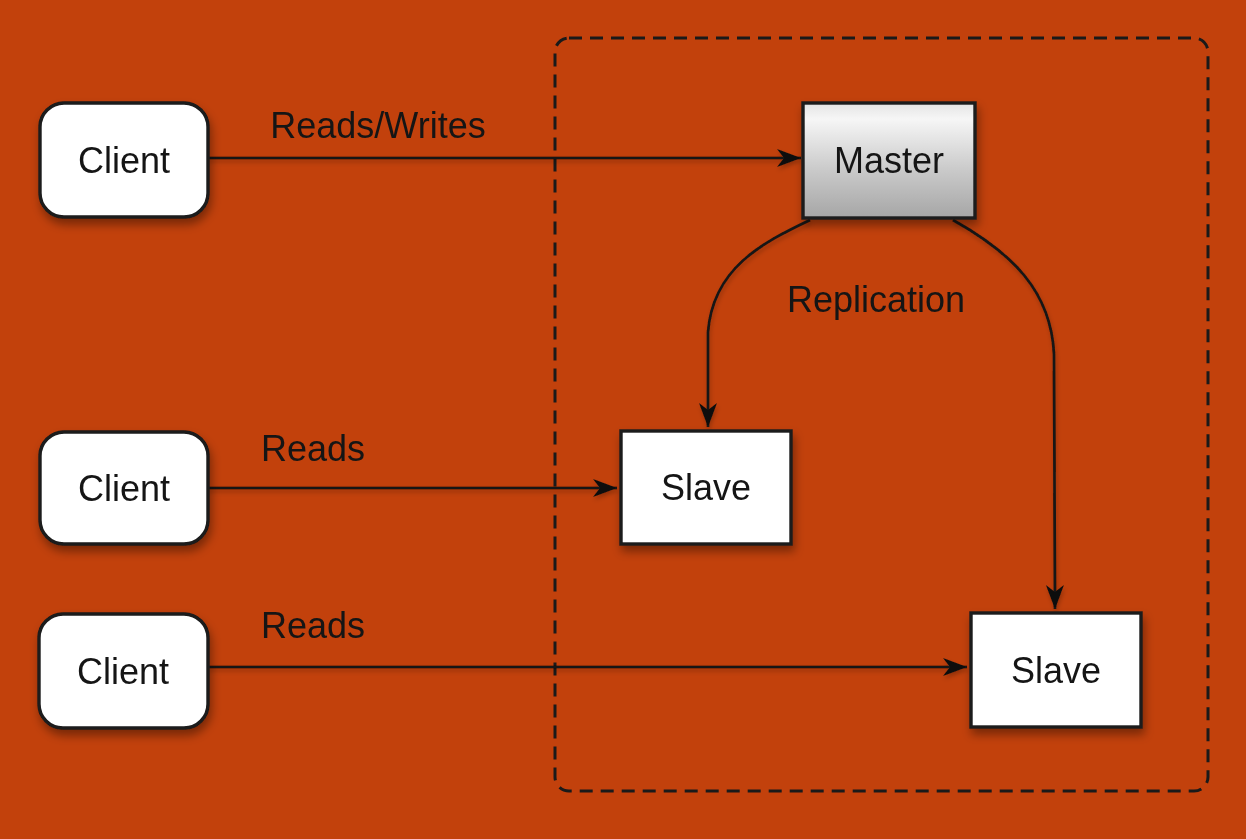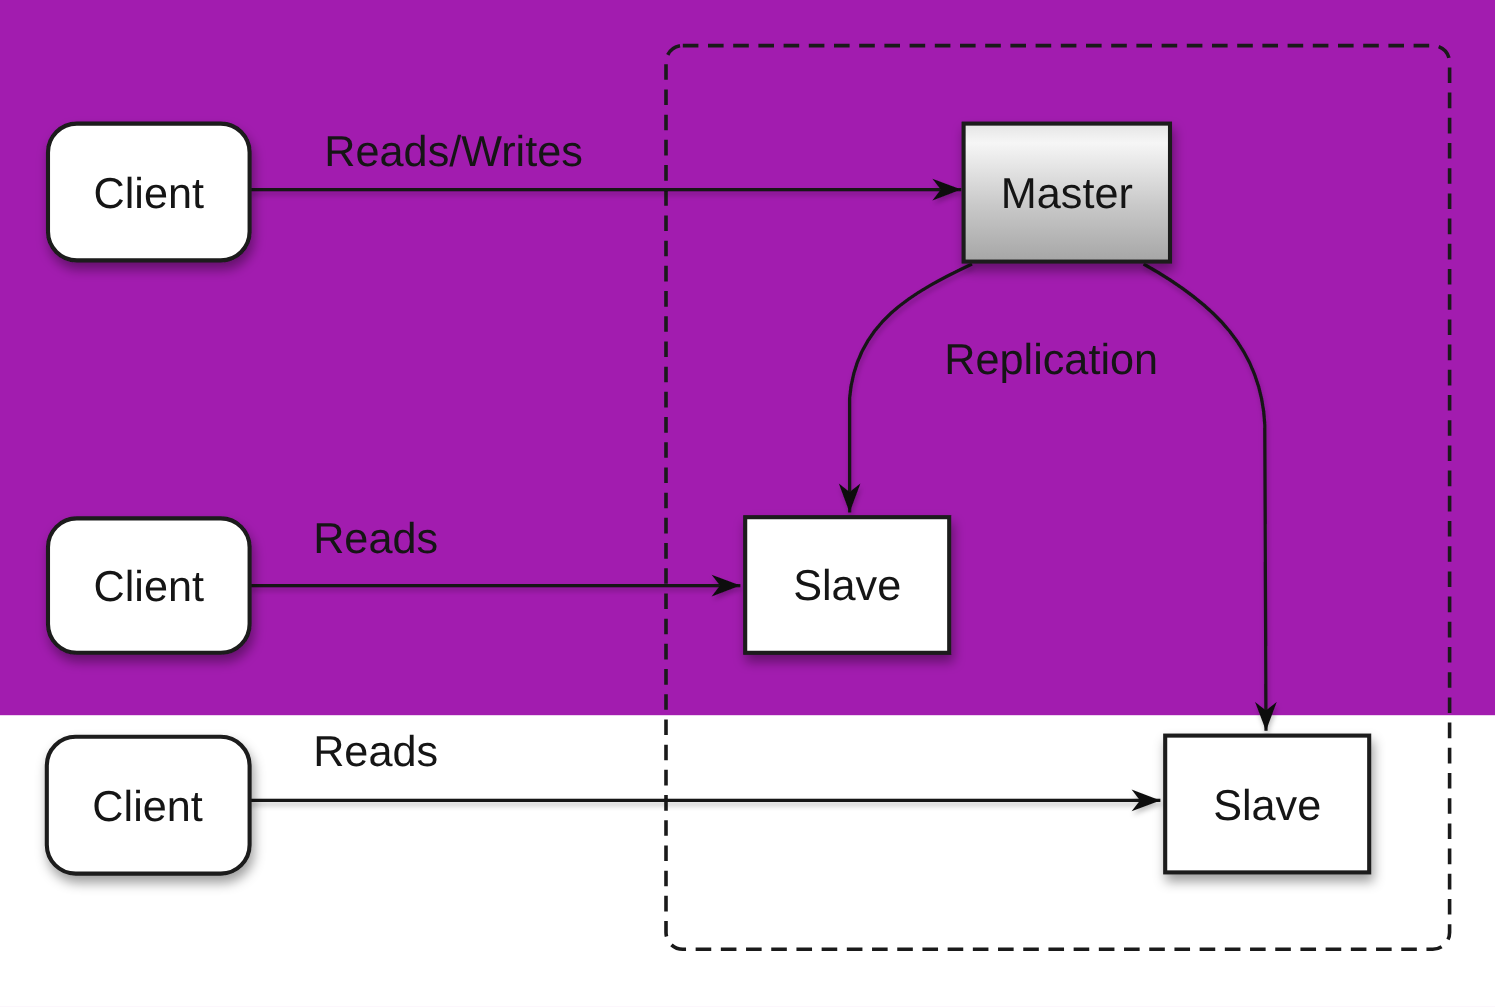--- a/index.html
+++ b/index.html
@@ -7,22 +7,22 @@
     padding: 0;
     background: #ffffff;
     width: 1246px;
     height: 839px;
     overflow: hidden;
     font-family: "Liberation Sans", sans-serif;
   }
   .stage {
     position: relative;
     width: 1246px;
-    height: 596px;
-    background: #a21caf;
+    height: 839px;
+    background: #c2410c;
   }
   svg { display: block; }
   .node-rect {
     fill: #ffffff;
     stroke: #1a1a1a;
     stroke-width: 3.4;
   }
   .master-rect {
     fill: url(#masterGrad);
     stroke: #1a1a1a;

